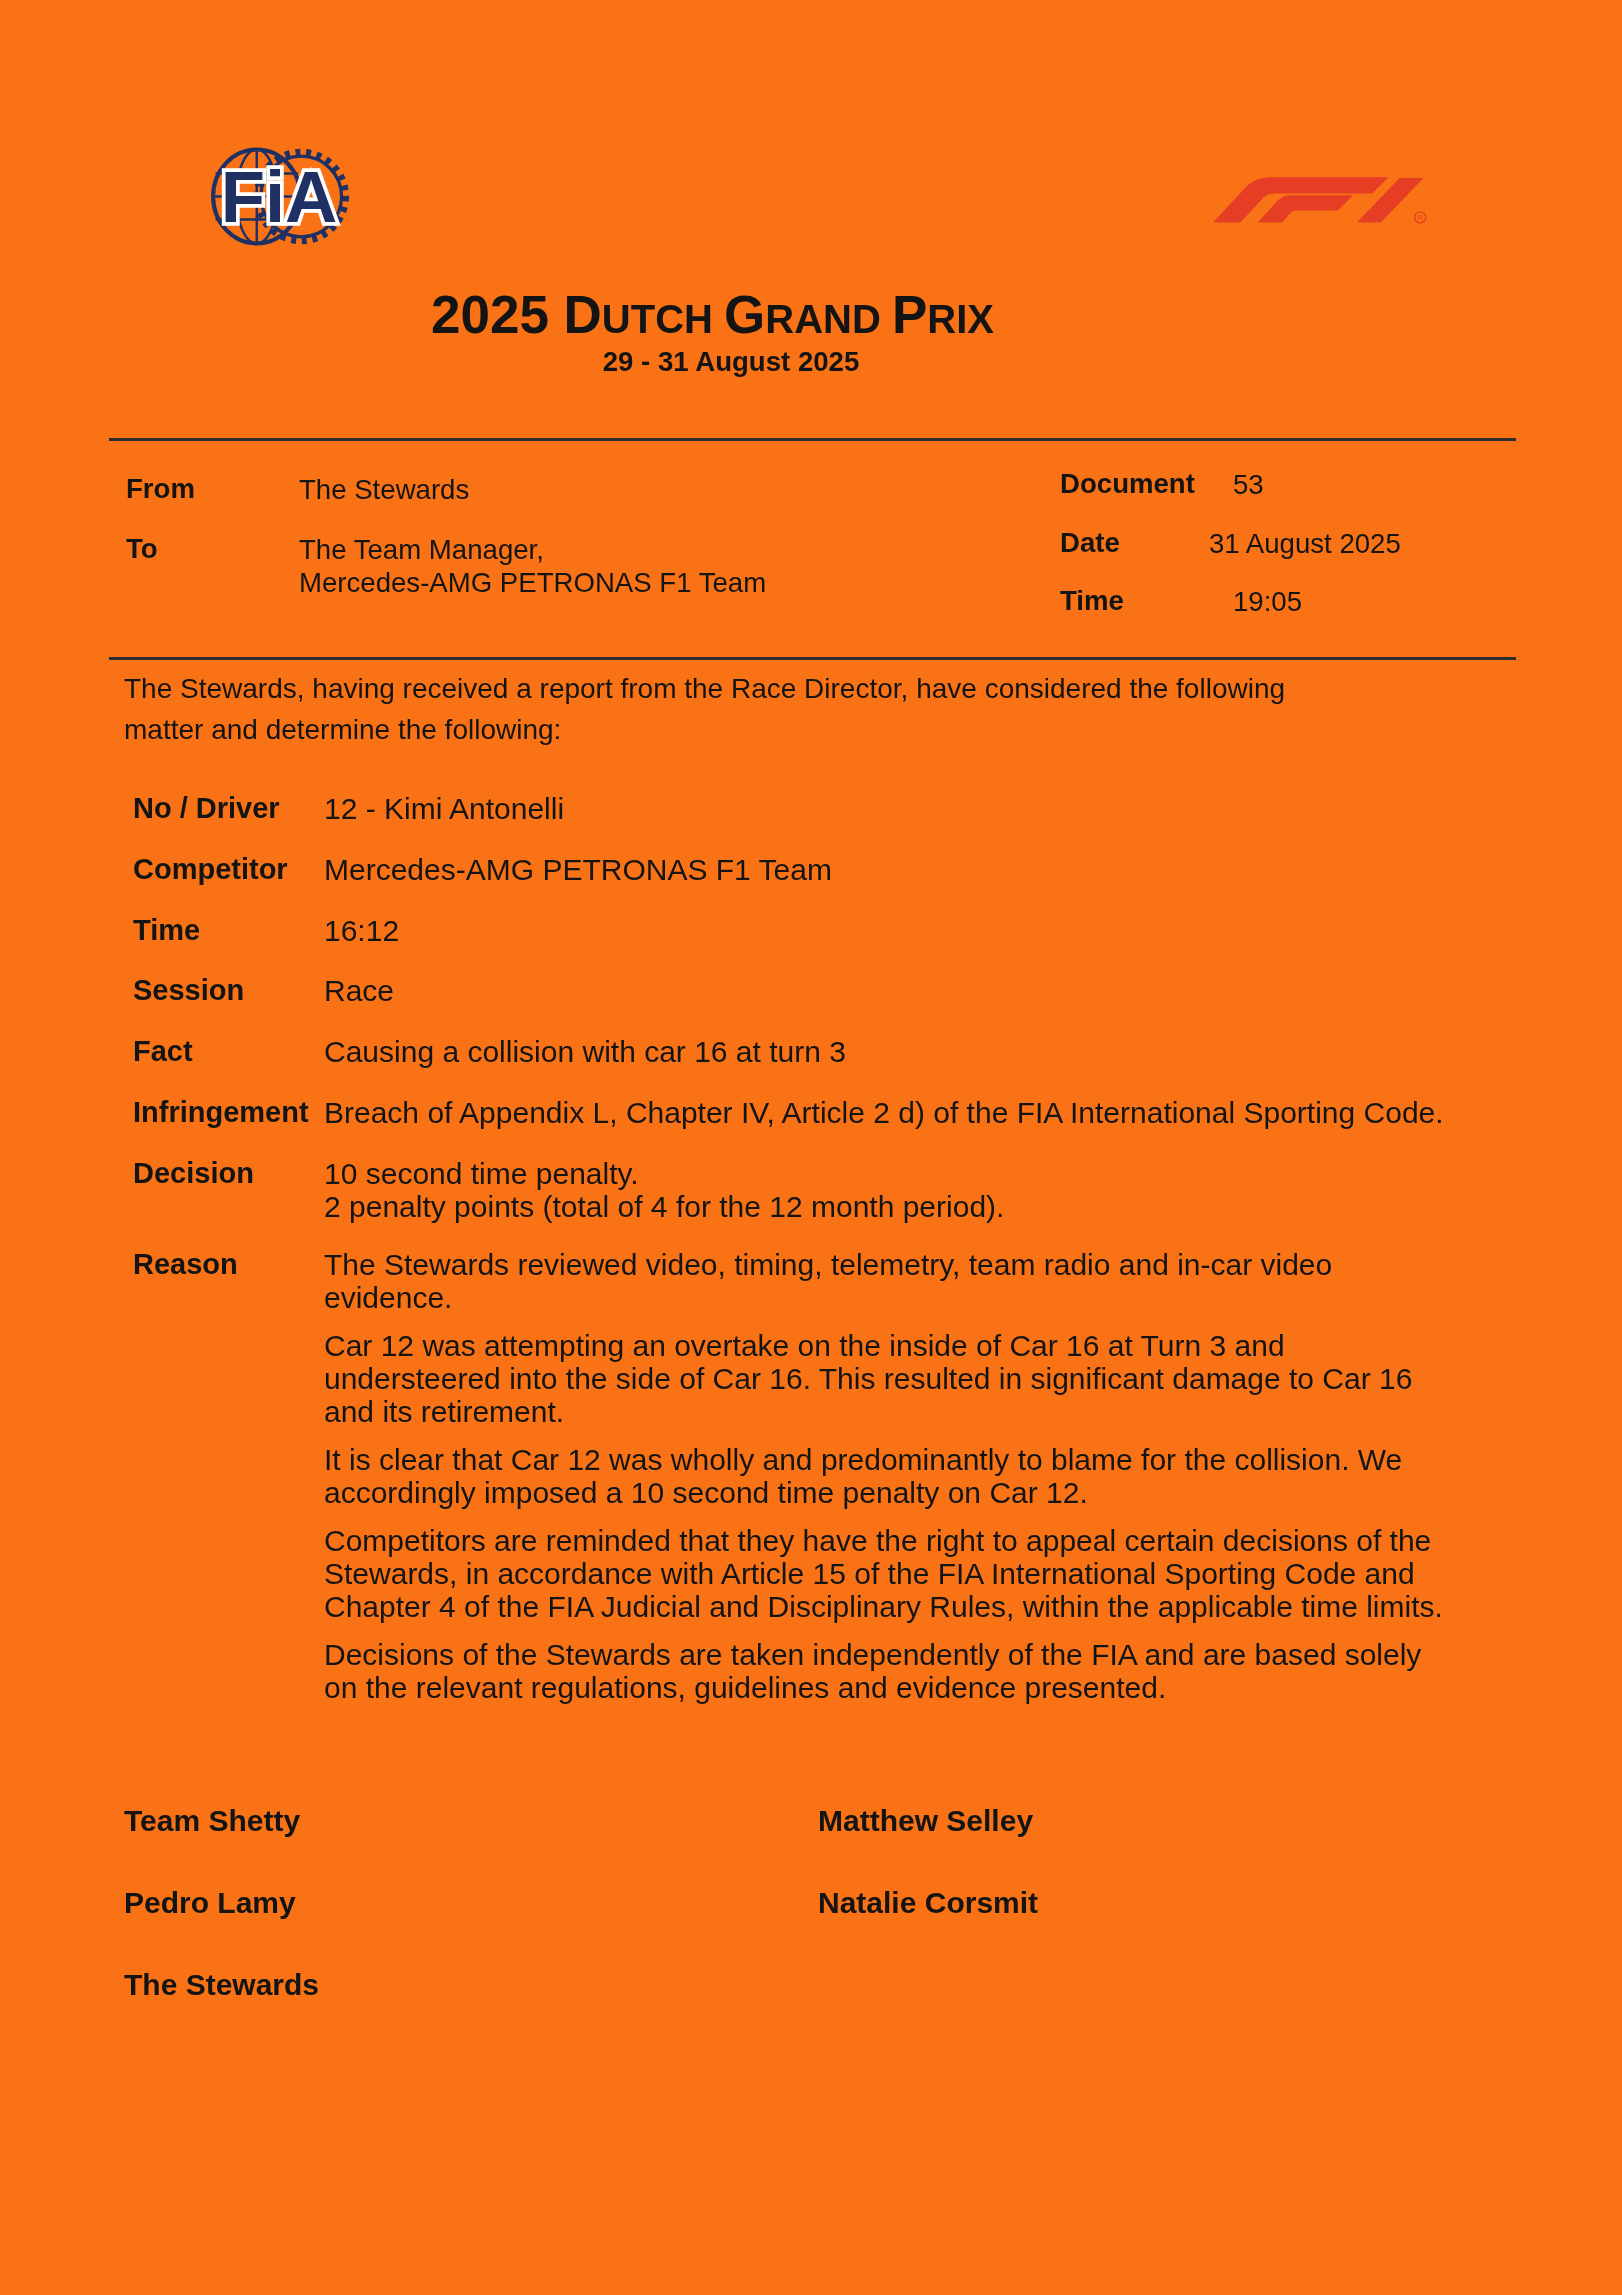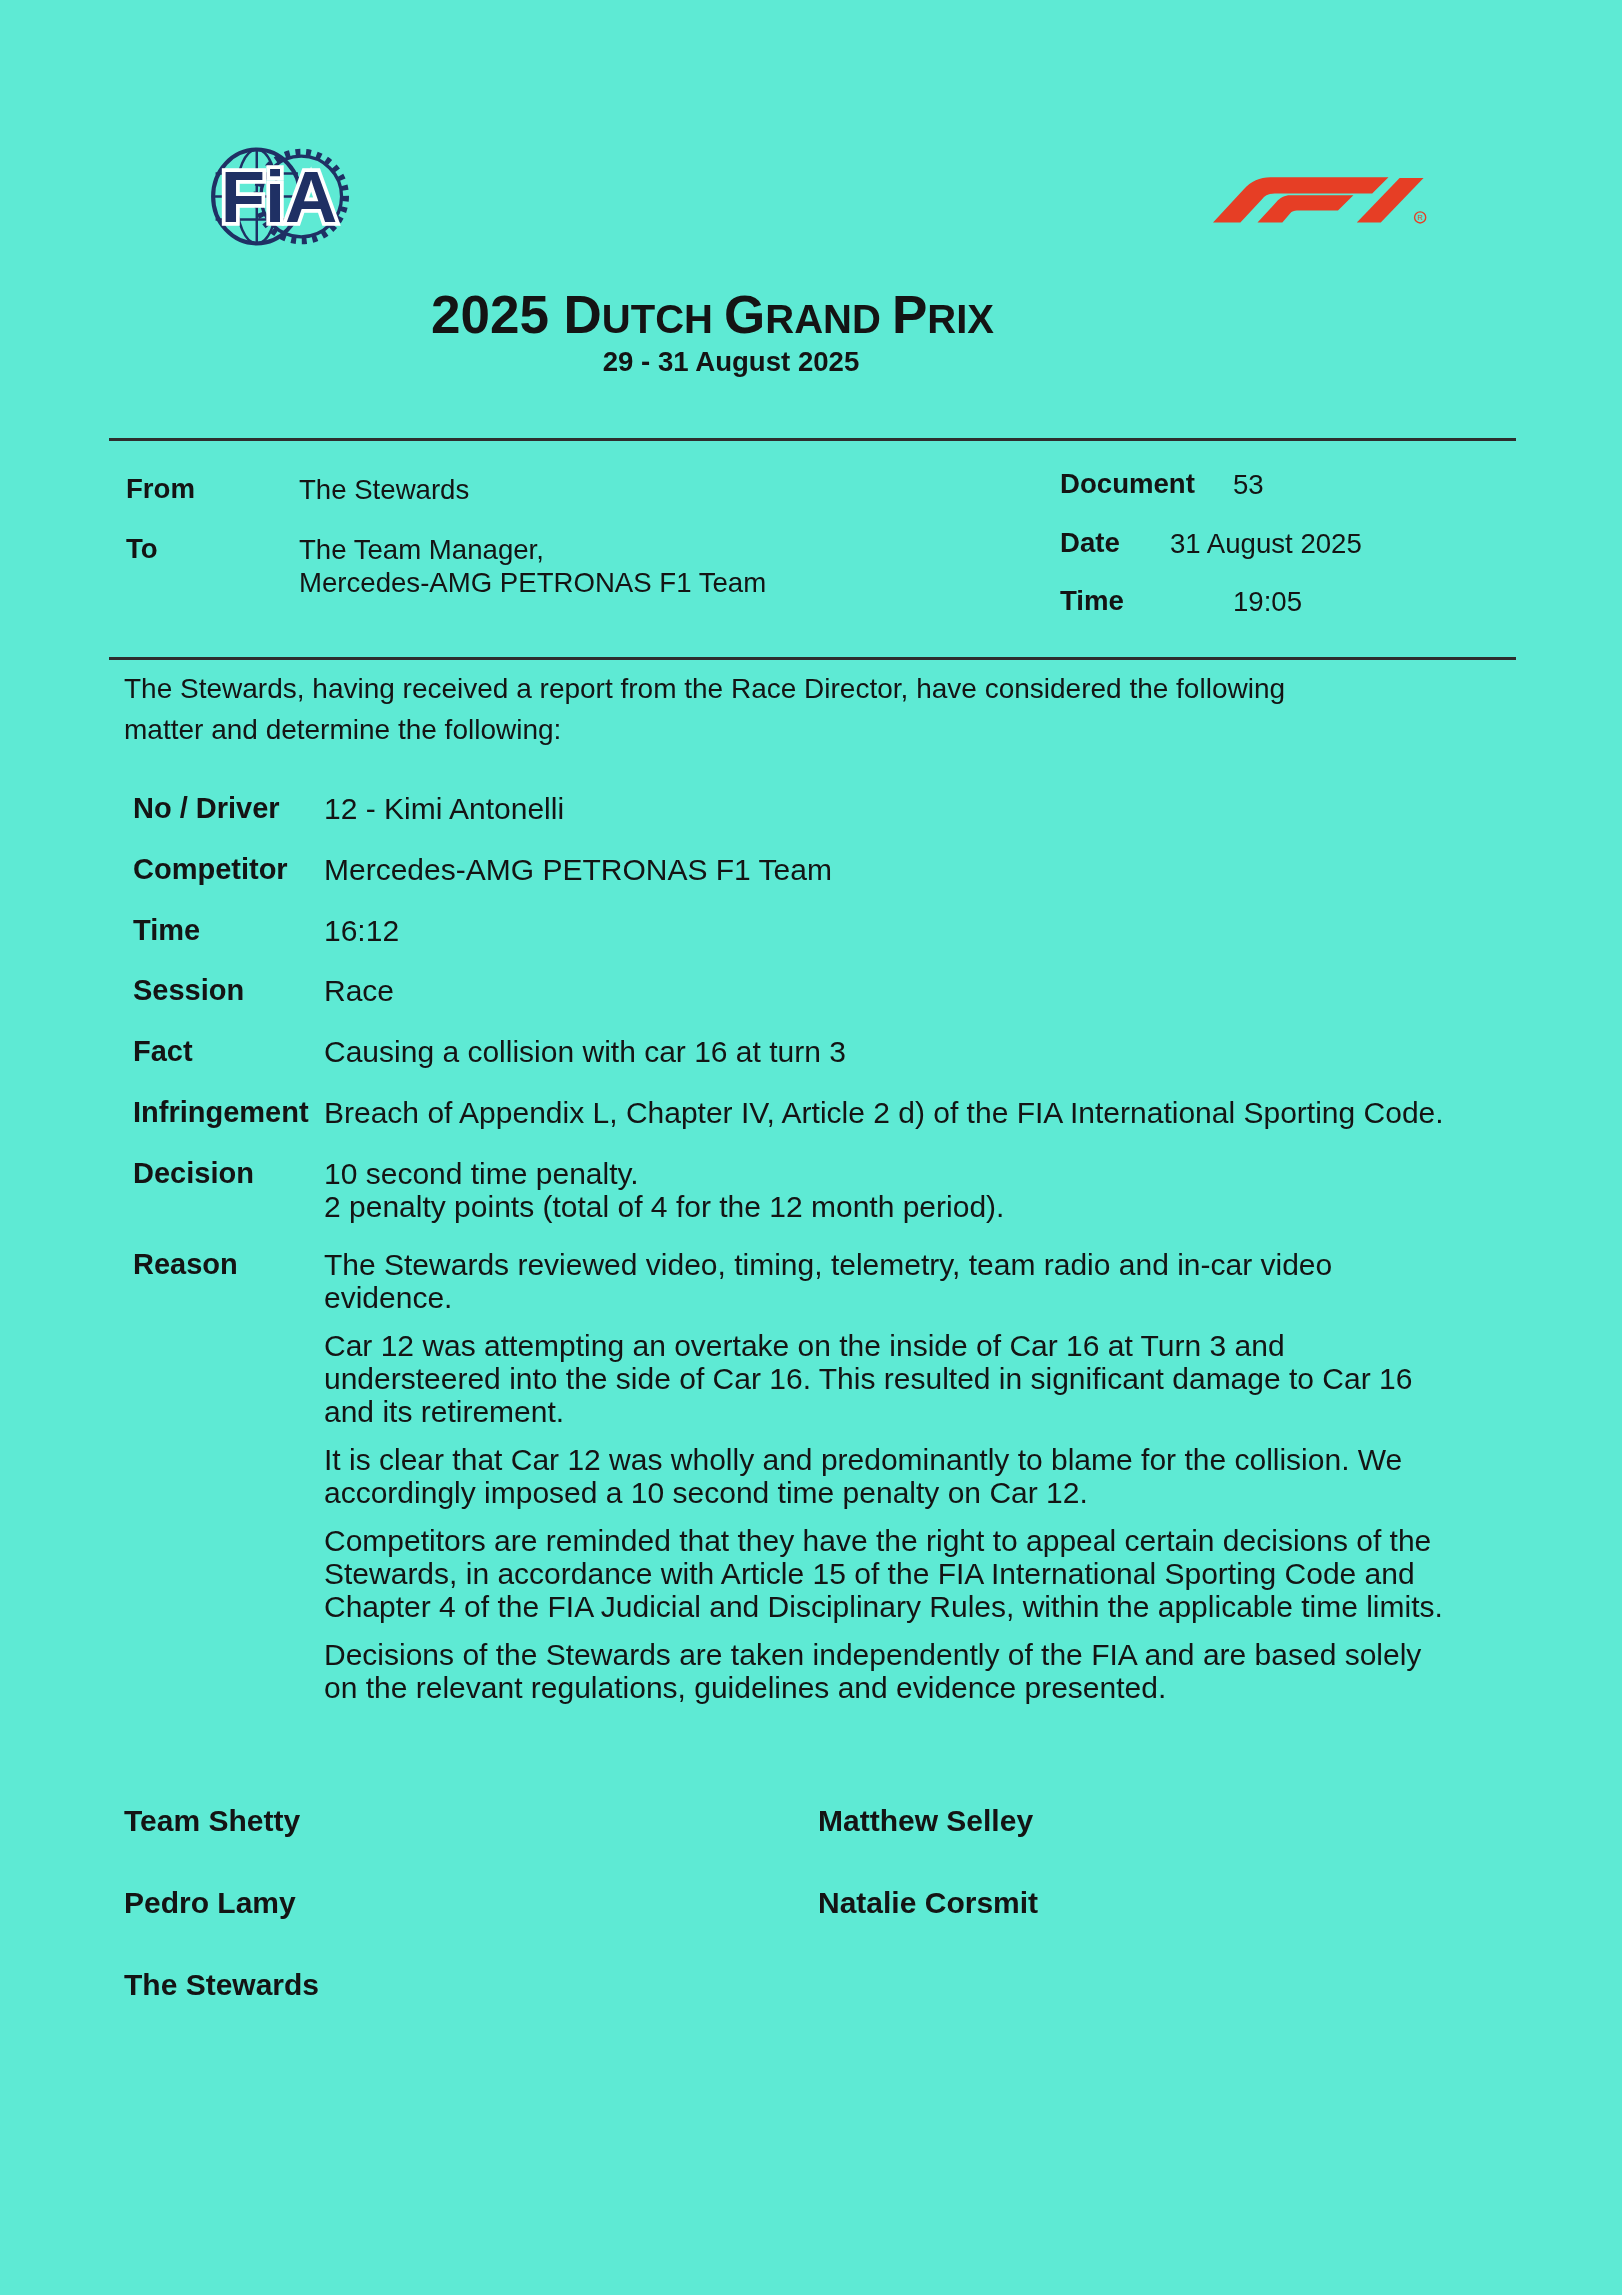--- a/index.html
+++ b/index.html
@@ -1,20 +1,20 @@
 <!DOCTYPE html>
 <html style="font-size:13.4px"><head>
 <meta charset="utf-8">
 <style>
   html,body{margin:0;padding:0;background:#ffffff;}
   #page{
     position:relative;
     width:1622px;
     height:2295px;
-    background:#5eead4;
+    background:#f97316;
     font-family:"Liberation Sans", sans-serif;
     color:#141414;
     overflow:hidden;
   }
   .abs{position:absolute;}
   .preline{white-space:pre-line;}
 
   
   #fia-logo{left:209px;top:144px;width:140px;height:105px;}
   #champ-text{
@@ -38,21 +38,21 @@
   
   .meta-label{font-weight:bold;font-size:27.6px;}
   .meta-value{font-size:27.6px;line-height:33px;}
   #from-label{left:126px;top:473px;}
   #from-value{left:299px;top:473px;}
   #to-label{left:126px;top:533px;}
   #to-value{left:299px;top:533px;}
   #doc-label{left:1060px;top:468px;}
   #doc-value{left:1233px;top:468px;}
   #date-label{left:1060px;top:527px;}
-  #date-value{left:1170px;top:527px;}
+  #date-value{left:1209px;top:527px;}
   #time-label{left:1060px;top:585px;}
   #time-value{left:1233px;top:585px;}
 
   
   #intro{left:124px;top:668px;width:1336px;font-size:28px;line-height:41px;}
   .field-label{left:124px;font-weight:bold;font-size:29px;margin-left:9px;}
   .field-value{left:324px;width:1194px;font-size:30px;line-height:33px;}
   #f0-l,#f0-v{top:792px;}
   #f1-l,#f1-v{top:853px;}
   #f2-l,#f2-v{top:914px;}

